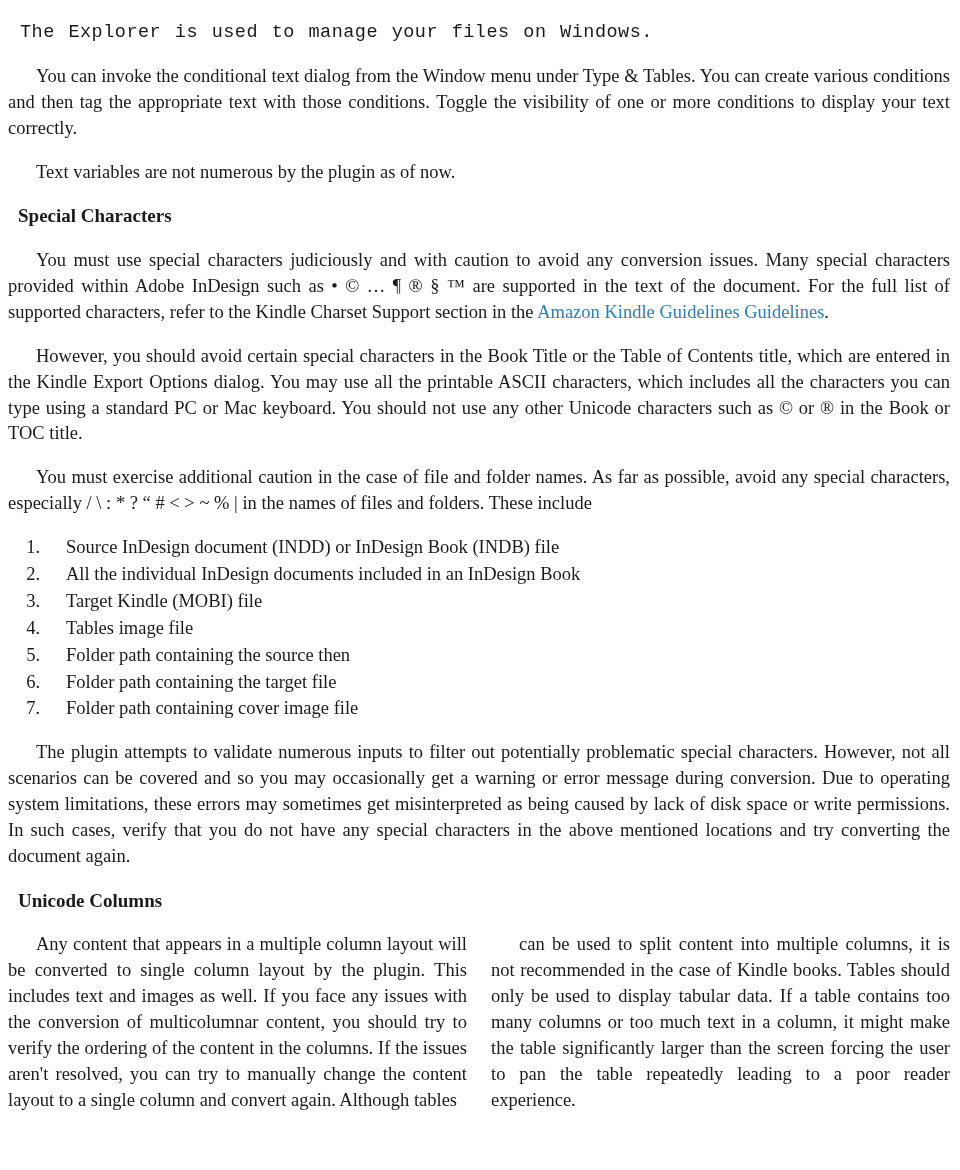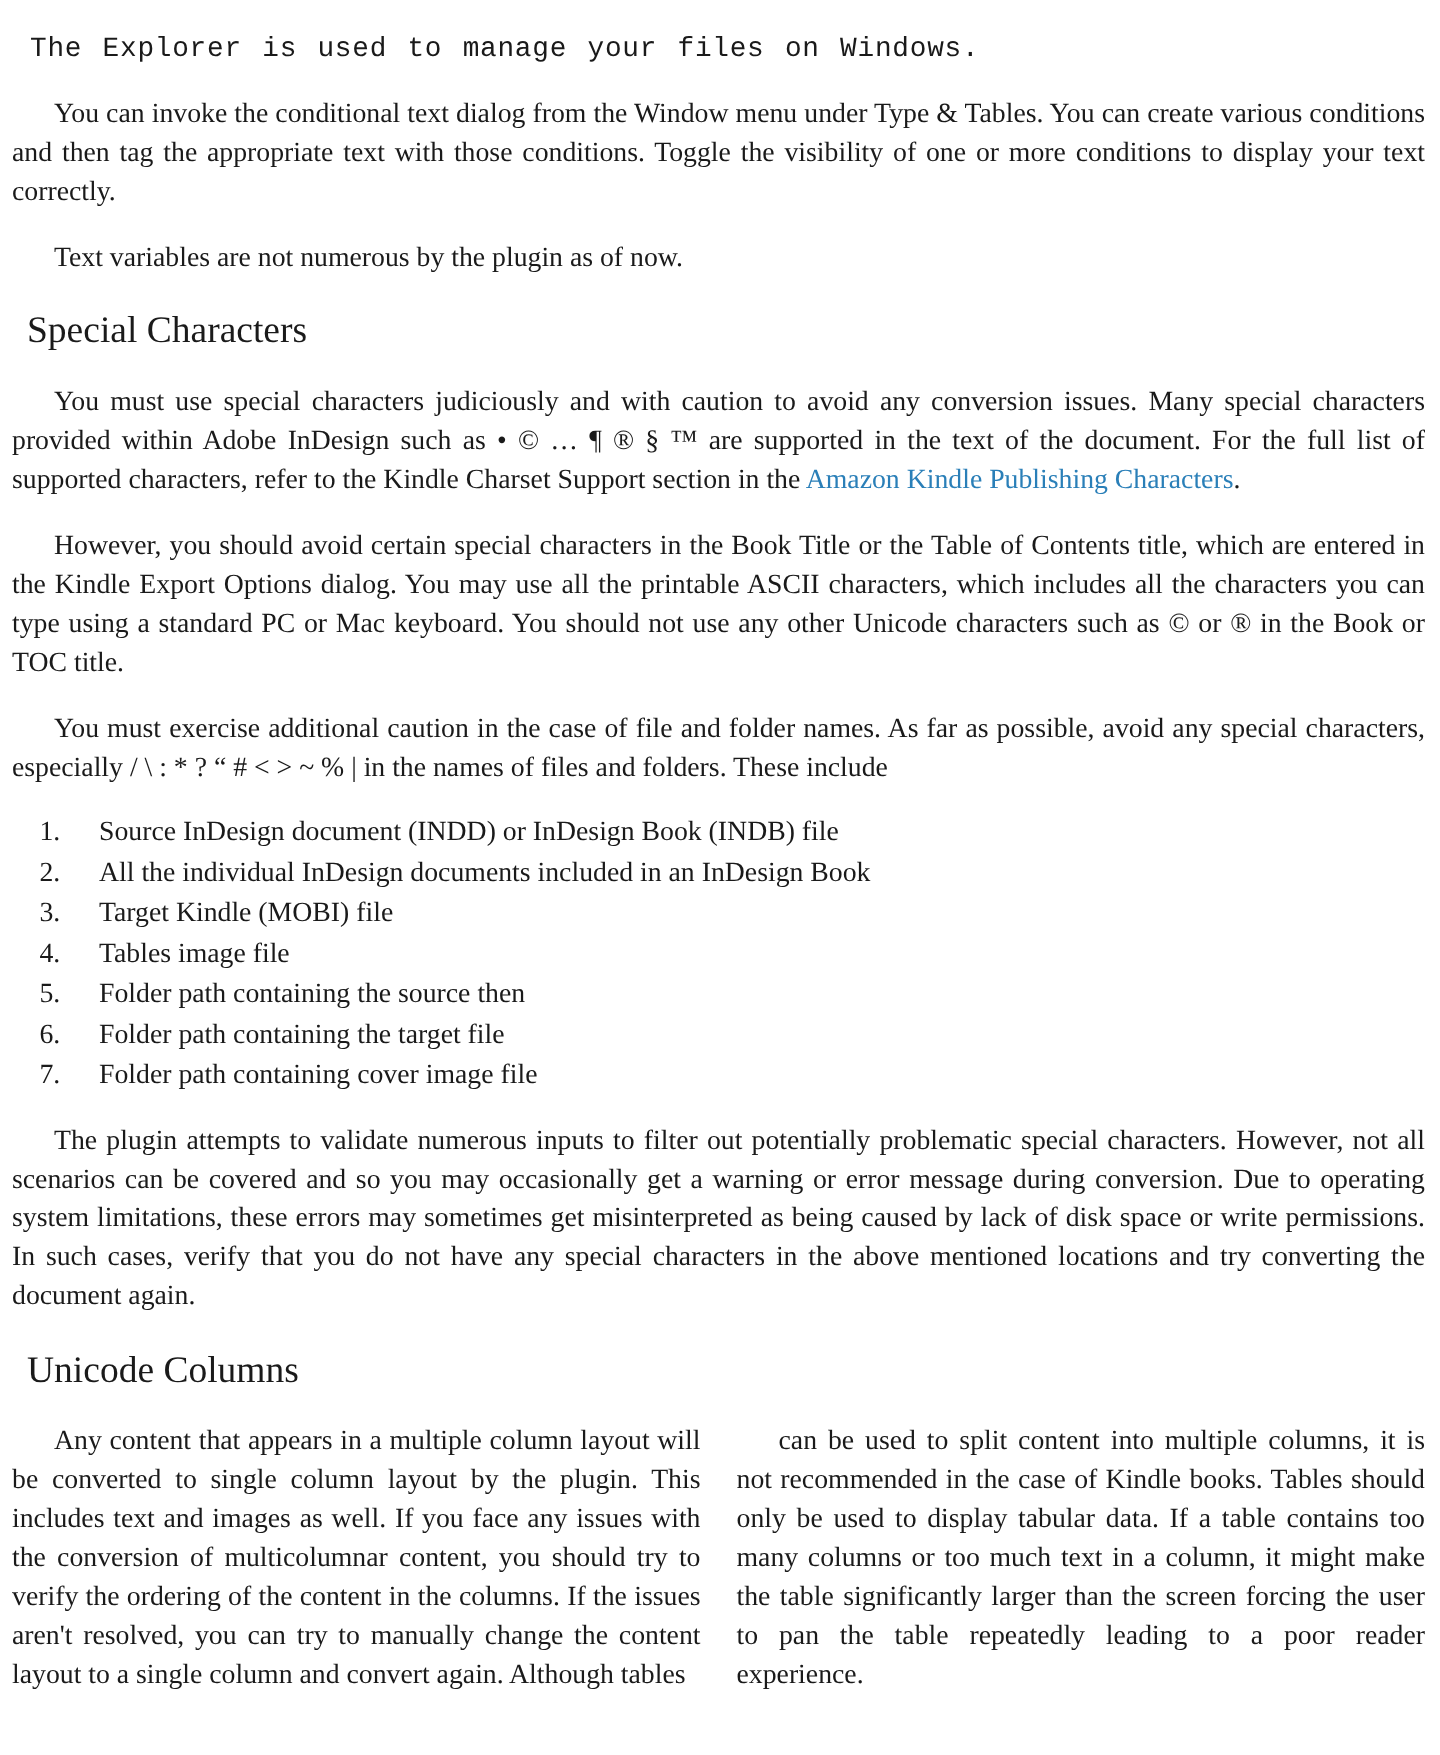--- a/index.html
+++ b/index.html
@@ -19,22 +19,22 @@
       margin-left: 12px;
       margin-bottom: 18px;
     }
     .body-para {
       text-align: justify;
       margin-bottom: 18px;
       text-indent: 28px;
       hyphens: auto;
     }
     .heading {
-      font-weight: normal;
-      font-size: 25px;
+      font-weight: bold;
+      font-size: 19px;
       margin-top: 8px;
       margin-bottom: 18px;
       margin-left: 10px;
     }
     .link { color: #2a7fb8; }
     ol.filelist {
       margin-left: 46px;
       margin-bottom: 18px;
       padding-left: 0;
       margin-top: 12px;
@@ -61,21 +61,21 @@
 
 <p class="mono">The Explorer is used to manage your files on Windows.</p>
 
 <p class="body-para">You can invoke the conditional text dialog from the Window menu under Type &amp; Tables. You can create various conditions and then tag the appropriate text with those conditions. Toggle the visibility of one or more conditions to display your text correctly.</p>
 
 <p class="body-para">Text variables are not numerous by the plugin as of now.</p>
 
 <p class="heading">Special Characters</p>
 
 <p class="body-para">
-  <span>You must use special characters judiciously and with caution to avoid any conversion issues. Many special characters provided within Adobe InDesign such as • © … ¶ ® § ™ are supported in the text of the document. For the full list of supported characters, refer to the Kindle Charset Support section in the </span><span class="link">Amazon Kindle Publishing Characters</span><span>.</span>
+  <span>You must use special characters judiciously and with caution to avoid any conversion issues. Many special characters provided within Adobe InDesign such as • © … ¶ ® § ™ are supported in the text of the document. For the full list of supported characters, refer to the Kindle Charset Support section in the </span><span class="link">Amazon Kindle Guidelines Guidelines</span><span>.</span>
 </p>
 
 <p class="body-para">However, you should avoid certain special characters in the Book Title or the Table of Contents title, which are entered in the Kindle Export Options dialog. You may use all the printable ASCII characters, which includes all the characters you can type using a standard PC or Mac keyboard. You should not use any other Unicode characters such as © or ® in the Book or TOC title.</p>
 
 <p class="body-para">You must exercise additional caution in the case of file and folder names. As far as possible, avoid any special characters, especially / \ : * ? “ # &lt; &gt; ~ % | in the names of files and folders. These include</p>
 
 <ol class="filelist">
   <li>Source InDesign document (INDD) or InDesign Book (INDB) file</li>
   <li>All the individual InDesign documents included in an InDesign Book</li>
   <li>Target Kindle (MOBI) file</li>

